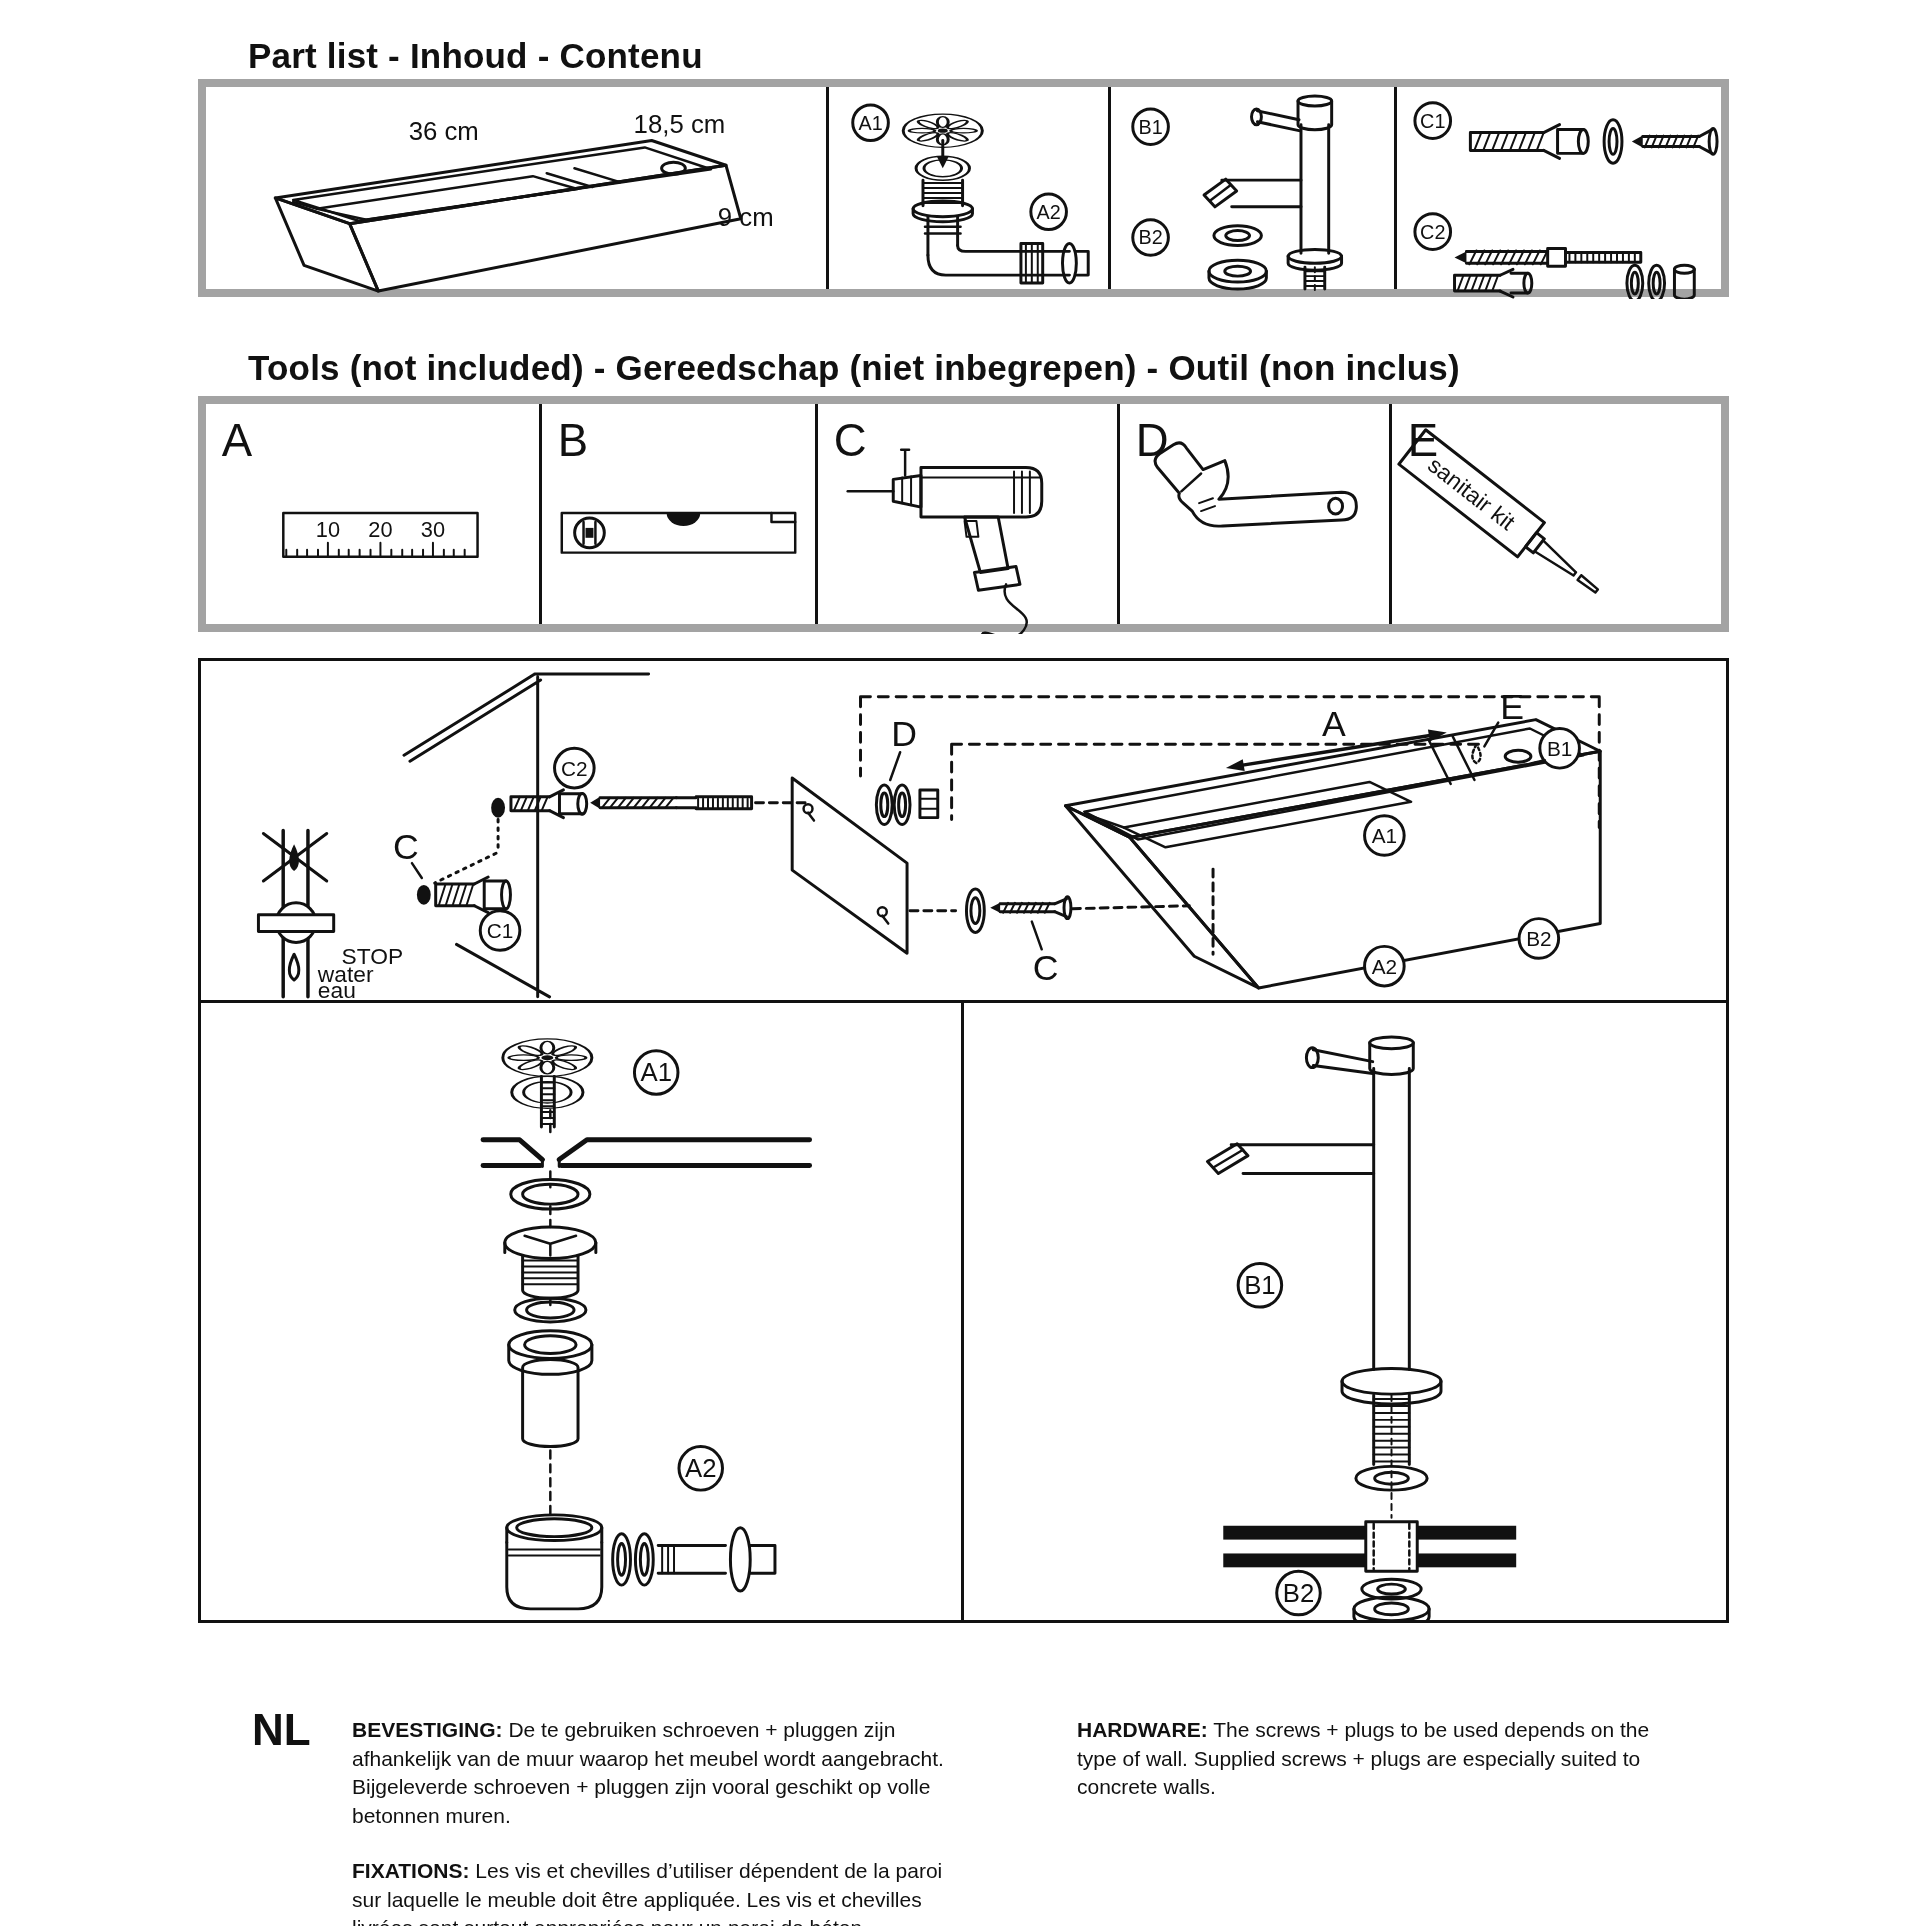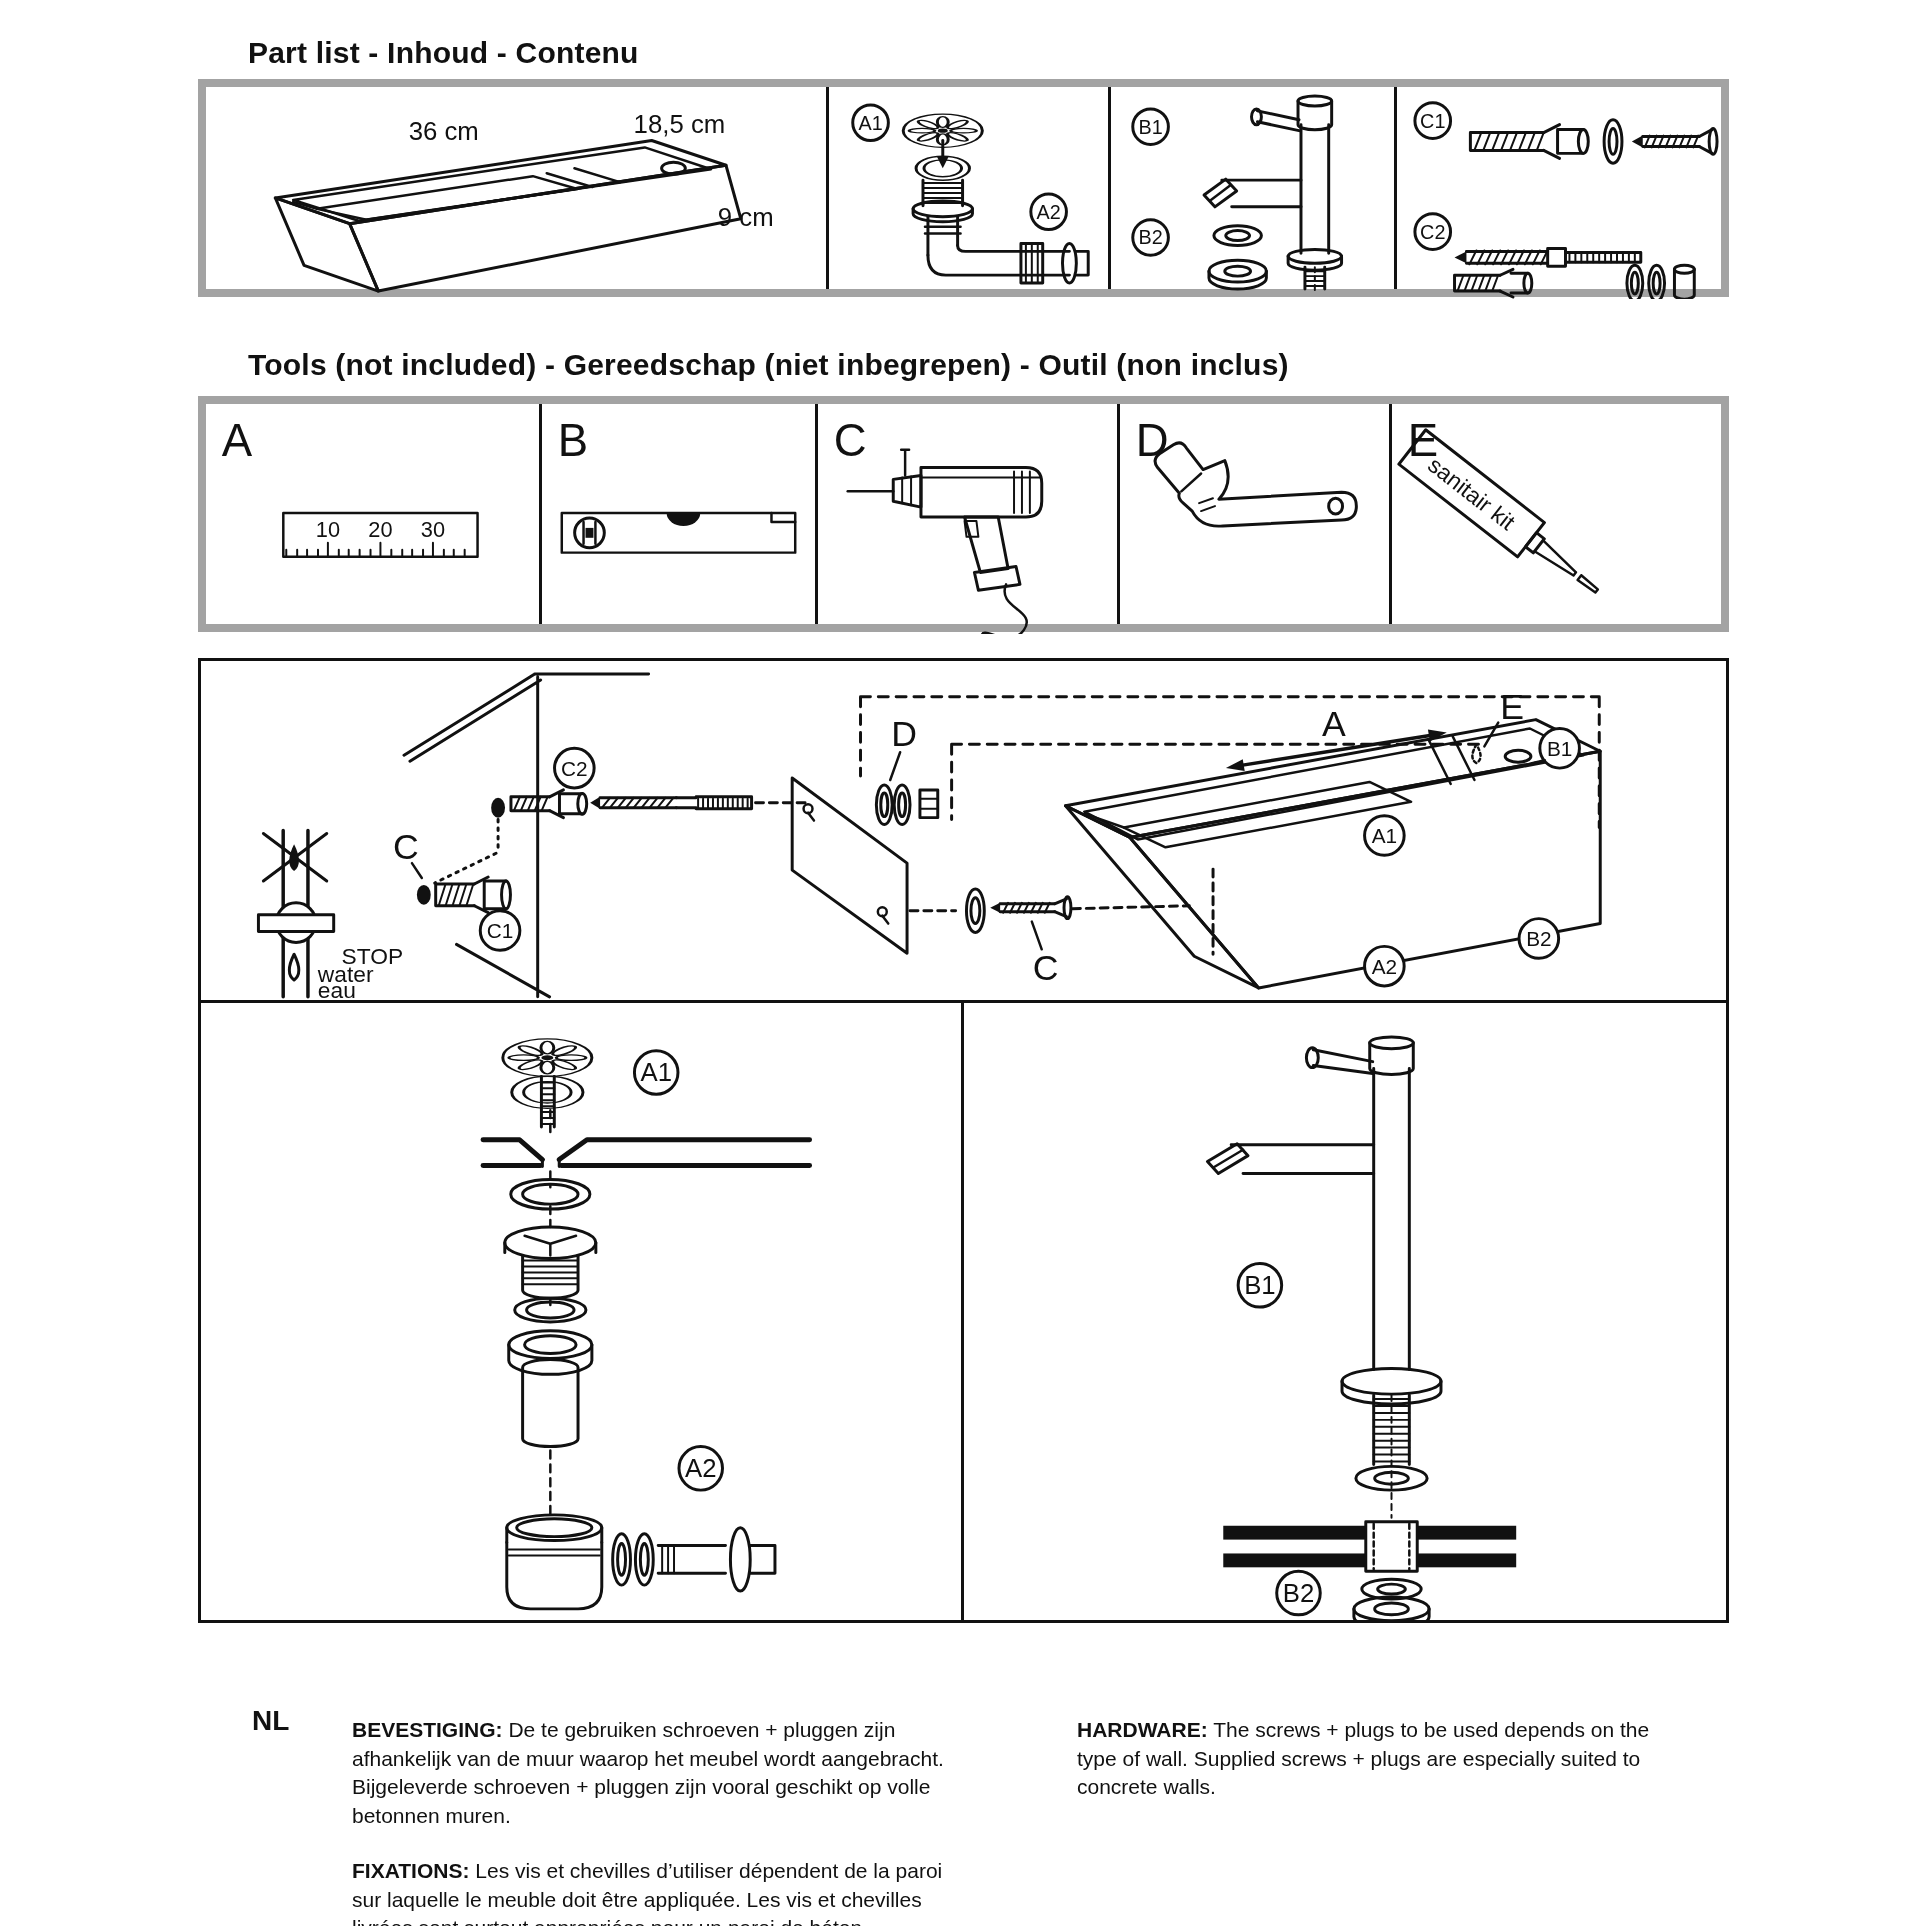--- a/index.html
+++ b/index.html
@@ -1,18 +1,18 @@
 <!DOCTYPE html>
 <html><head>
 <meta charset="utf-8">
 <style>
   html,body{margin:0;padding:0;background:#fff;}
   .page{position:relative;width:1927px;height:1927px;background:#ffffff;
         font-family:"Liberation Sans",sans-serif;color:#111;overflow:hidden;}
-  .sectitle{position:absolute;font-size:30px;font-weight:700;letter-spacing:0.2px;}
+  .sectitle{position:absolute;font-size:35px;font-weight:700;letter-spacing:0.2px;}
   .row{position:absolute;display:flex;border:8px solid #a3a3a3;box-sizing:border-box;background:#fff;}
   .panel{position:relative;height:100%;box-sizing:border-box;}
   .panel + .panel{border-left:3px solid #111;}
   .bigbox{position:absolute;left:198px;top:658px;width:1531px;height:965px;
           border:3px solid #111;box-sizing:border-box;background:#fff;}
   .hdiv{position:absolute;left:0;top:339px;width:1525px;height:3px;background:#111;}
   .vdiv{position:absolute;left:760px;top:342px;width:3px;height:618px;background:#111;}
   svg{display:block;stroke:#111;fill:none;stroke-width:3;stroke-linecap:round;stroke-linejoin:round;}
   svg text{fill:#111;stroke:none;}
   .tagc{fill:#fff;stroke:#111;stroke-width:3;}
@@ -22,21 +22,21 @@
   .thin{stroke-width:2;}
   .t25{stroke-width:2.5;}
   .thick{stroke-width:5;}
   .dash{stroke-dasharray:10 8;}
   .dash2{stroke-dasharray:8 6;}
   .dot{stroke-dasharray:2.5 6;}
   .drop{stroke-dasharray:3 3;stroke-width:2.5;}
   .notes{position:absolute;font-size:21px;line-height:1.36;}
   .notes p{margin:6px 0 27px 0;}
   .notes b{font-weight:700;}
-  .langbadge{position:absolute;font-size:28px;font-weight:700;}
+  .langbadge{position:absolute;font-size:44px;font-weight:700;}
 </style>
 </head>
 <body>
 
 <div class="page">
 
   <div class="sectitle" style="left:248px;top:36px;">Part list - Inhoud - Contenu</div>
   <div class="sectitle" style="left:248px;top:348px;">Tools (not included) - Gereedschap (niet inbegrepen) - Outil (non inclus)</div>
 
   <div class="row" style="left:198px;top:79px;width:1531px;height:218px;">

